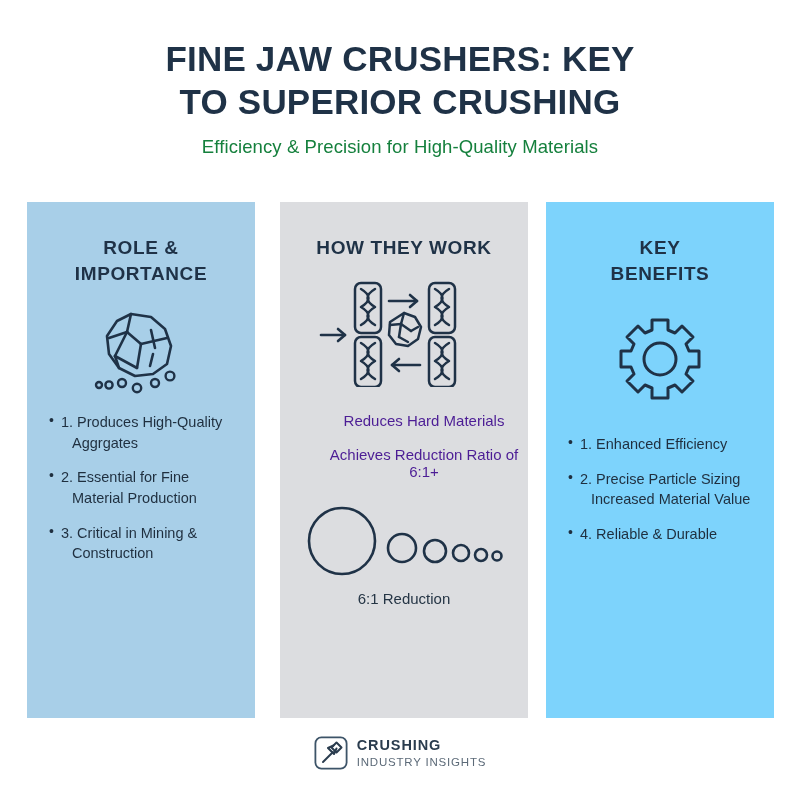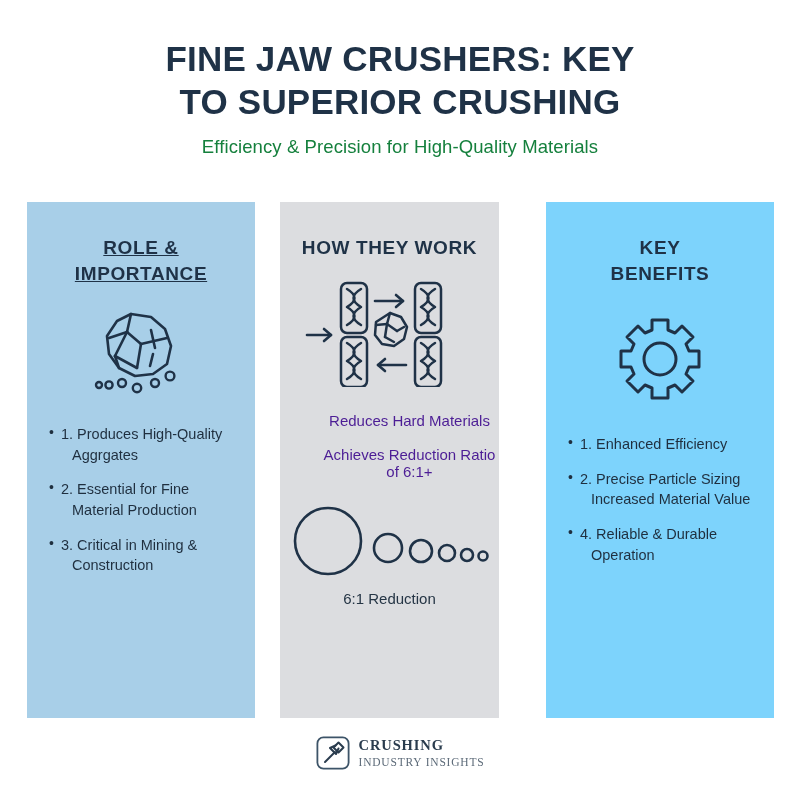--- a/index.html
+++ b/index.html
@@ -57,56 +57,56 @@
     height: 516px;
     box-sizing: border-box;
   }
   .panel-left {
     left: 27px;
     width: 228px;
     background: #a8cfe8;
   }
   .panel-mid {
     left: 280px;
-    width: 219px;
+    width: 248px;
     background: #dcdde0;
   }
   .panel-right {
     left: 546px;
     width: 228px;
     background: #7dd3fc;
   }
 
   .panel-heading {
     text-align: center;
     font-size: 19px;
     font-weight: bold;
     line-height: 1.35;
     letter-spacing: 0.6px;
     color: #1f3247;
   }
-  .panel-left .panel-heading { margin-top: 33px; text-decoration: underline; }
+  .panel-left .panel-heading { margin-top: 33px; }
   .panel-mid .panel-heading { margin-top: 33px; }
   .panel-right .panel-heading { margin-top: 33px; }
 
   .icon-wrap {
     display: flex;
     justify-content: center;
     align-items: center;
   }
   .icon-left  { margin-top: 22px; }
   .icon-mid   { margin-top: 18px; }
   .icon-right { margin-top: 30px; }
 
   .bullets {
     margin: 0;
     padding: 0;
     list-style: none;
   }
-  .bullets-left  { margin-top: 24px; padding-left: 22px; }
+  .bullets-left  { margin-top: 12px; padding-left: 22px; }
   .bullets-right { margin-top: 32px; padding-left: 22px; padding-right: 8px; }
 
   .bullet {
     position: relative;
     font-size: 14.5px;
     line-height: 1.42;
     color: #1f2f3f;
     margin-bottom: 14px;
     padding-left: 12px;
   }
@@ -156,21 +156,20 @@
     align-items: center;
   }
   .footer-mark {
     display: flex;
     align-items: center;
     gap: 9px;
   }
   .footer-text {
     line-height: 1.08;
     text-align: left;
-    font-family: Liberation Serif, serif;
   }
   .footer-brand {
     font-size: 14.5px;
     font-weight: bold;
     letter-spacing: 0.9px;
     color: #2a3c4e;
   }
   .footer-tagline {
     font-size: 11.5px;
     letter-spacing: 0.8px;
@@ -321,21 +320,20 @@
     <ul class="bullets bullets-right">
       <li class="bullet">
         <span>1. Enhanced Efficiency</span>
       </li>
       <li class="bullet">
         <span>2. Precise Particle Sizing</span>
         <span class="cont">Increased Material Value</span>
       </li>
       <li class="bullet">
         <span>4. Reliable &amp; Durable</span>
-        <span class="cont">Operation</span>
       </li>
     </ul>
   </div>
 </div>
 
 <div class="footer">
   <div class="footer-mark">
     <svg width="34" height="34" viewBox="0 0 34 34">
       <rect x="1.4" y="1.4" width="31.2" height="31.2" rx="6" fill="none" stroke="#3d5468" stroke-width="1.8"></rect>
       <g fill="none" stroke="#2a3c4e" stroke-width="2" stroke-linecap="round" stroke-linejoin="round">

